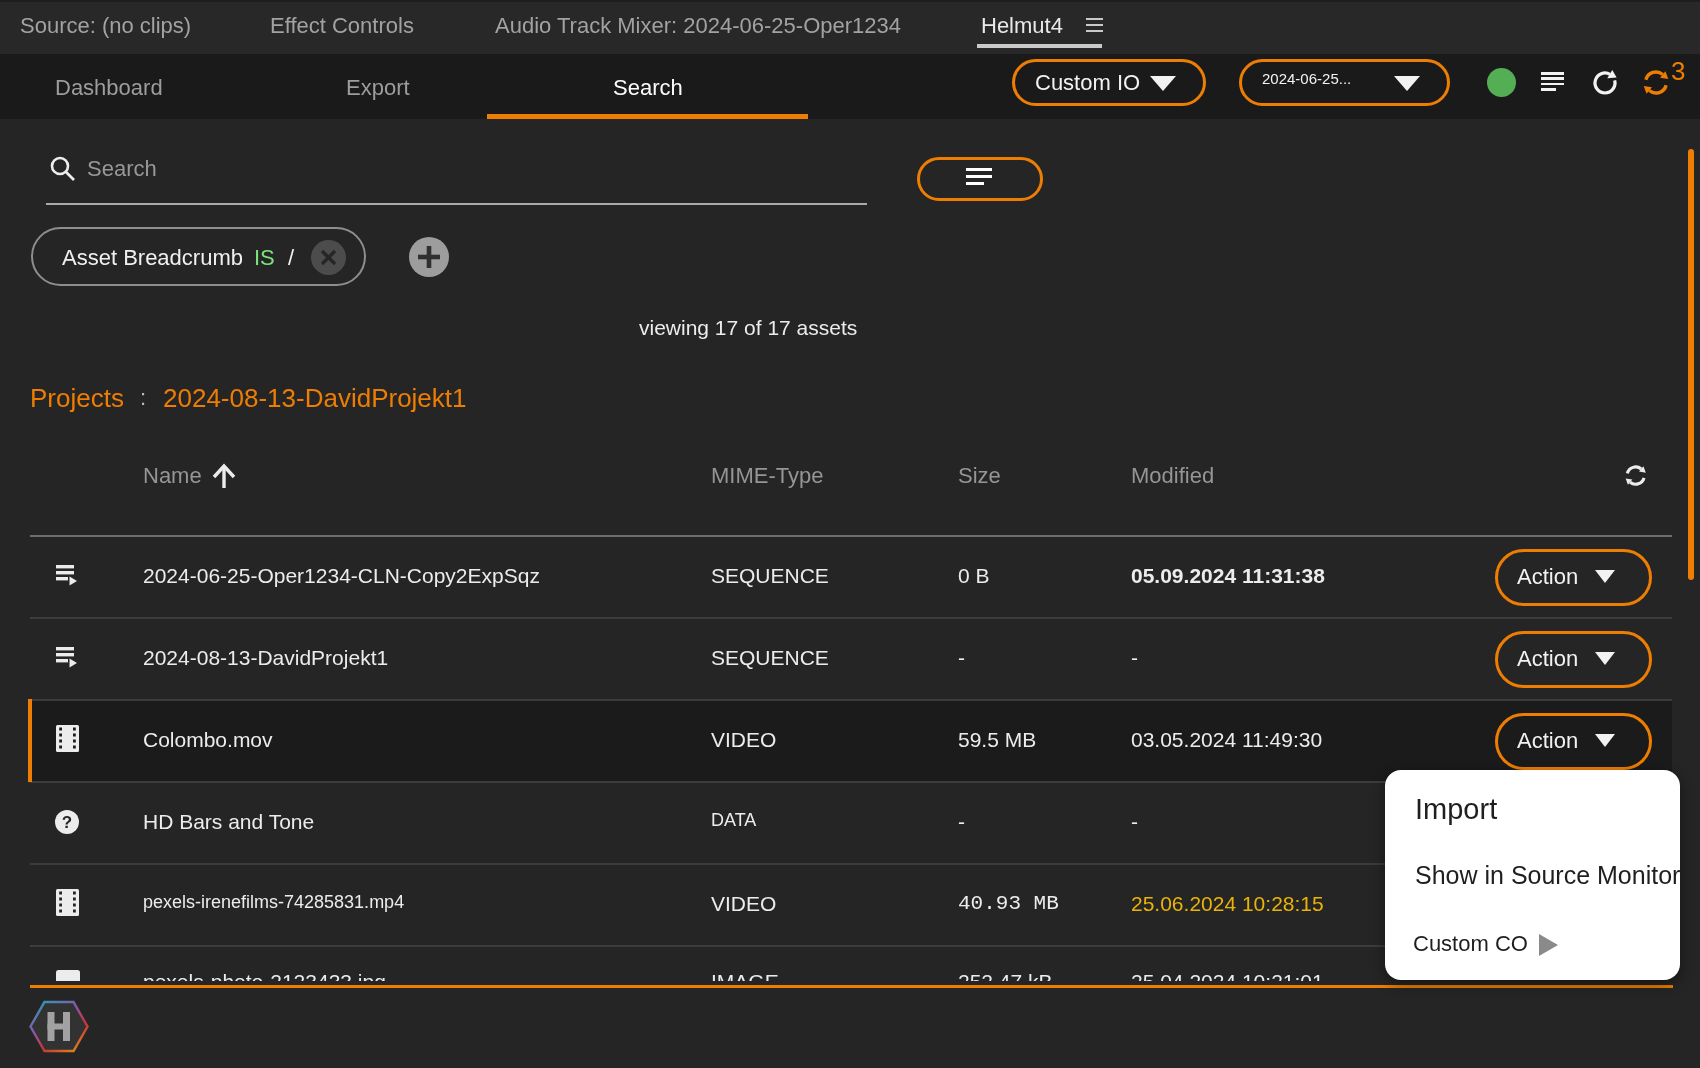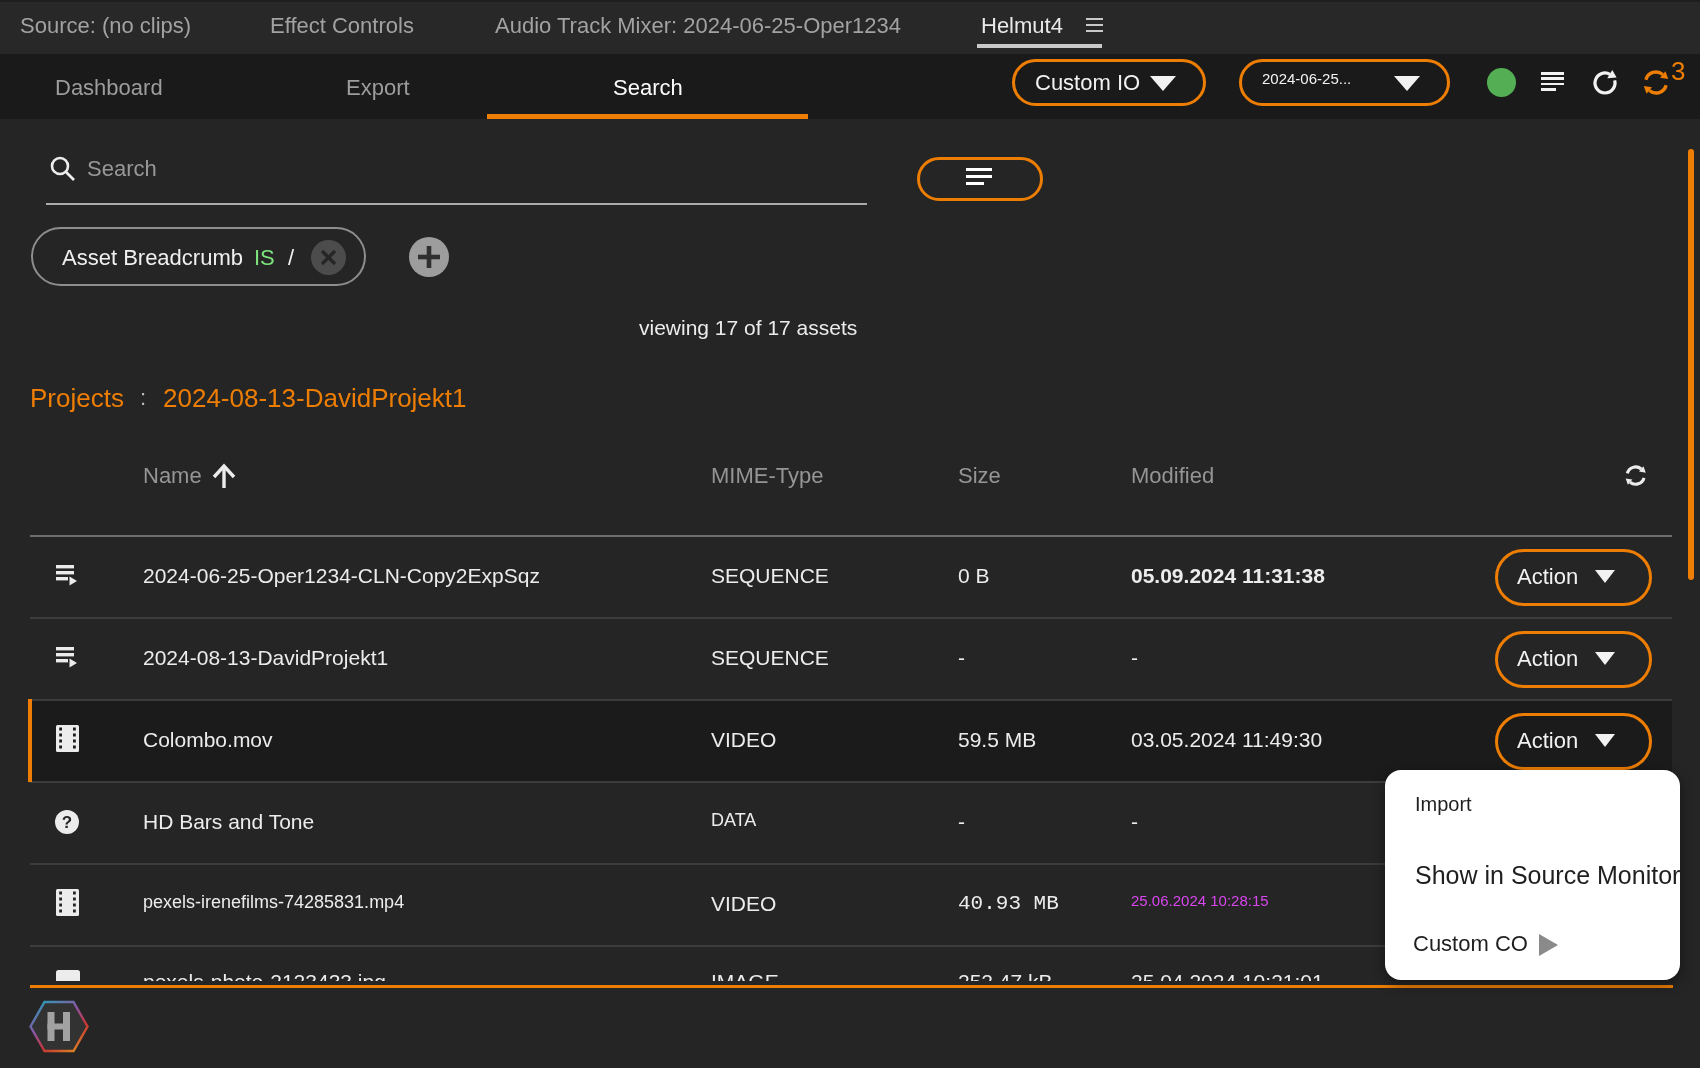--- a/index.html
+++ b/index.html
@@ -172,21 +172,21 @@
     <rect x="3.2" y="14.5" width="2.8" height="3" fill="#242424"></rect>
     <rect x="3.2" y="20.5" width="2.8" height="3" fill="#242424"></rect>
     <rect x="17" y="2.5" width="2.8" height="3" fill="#242424"></rect>
     <rect x="17" y="8.5" width="2.8" height="3" fill="#242424"></rect>
     <rect x="17" y="14.5" width="2.8" height="3" fill="#242424"></rect>
     <rect x="17" y="20.5" width="2.8" height="3" fill="#242424"></rect>
   </svg>
   <div class="abs txt" style="left:143px;top:892px;font-size:18px;color:#ececec;">pexels-irenefilms-74285831.mp4</div>
   <div class="abs txt" style="left:711px;top:892px;font-size:21px;color:#ececec;">VIDEO</div>
   <div class="abs txt" style="left:958px;top:892px;font-size:21px;color:#ececec;font-family:Liberation Mono, monospace;">40.93 MB</div>
-  <div class="abs txt" style="left:1131px;top:892px;font-size:15px;color:#d946ef;">25.06.2024 10:28:15</div>
+  <div class="abs txt" style="left:1131px;top:892px;font-size:21px;color:#eab308;">25.06.2024 10:28:15</div>
 
   <div class="abs" style="left:0;top:945px;width:1700px;height:36px;overflow:hidden;">
     <svg class="abs" style="left:56px;top:25px;" width="24" height="26" viewBox="0 0 24 26">
       <rect x="0" y="0" width="24" height="26" rx="2.5" fill="#ececec"></rect>
     </svg>
     <div class="abs txt" style="left:143px;top:25px;font-size:21px;color:#ececec;">pexels-photo-2123433.jpg</div>
     <div class="abs txt" style="left:711px;top:25px;font-size:21px;color:#ececec;">IMAGE</div>
     <div class="abs txt" style="left:958px;top:25px;font-size:21px;color:#ececec;">252.47 kB</div>
     <div class="abs txt" style="left:1131px;top:25px;font-size:21px;color:#ececec;">25.04.2024 10:21:01</div>
   </div>
@@ -216,18 +216,18 @@
     </defs>
     <polygon points="1.5,26.5 15.5,2 44.5,2 58.5,26.5 44.5,51 15.5,51" fill="#323232" stroke="url(#hexg)" stroke-width="2.4"></polygon>
     <rect x="18.5" y="12" width="7" height="29" fill="#a2a2a2"></rect>
     <rect x="34" y="12" width="7" height="29" fill="#a2a2a2"></rect>
     <rect x="18.5" y="23.5" width="22.5" height="6" fill="#a2a2a2"></rect>
   </svg>
 
   <div class="abs" style="left:1688px;top:149px;width:6px;height:431px;border-radius:3px;background:#ee7e03;"></div>
 
   <div class="abs" style="left:1385px;top:770px;width:295px;height:210px;background:#ffffff;border-radius:16px;box-shadow:0 4px 14px rgba(0,0,0,0.45);"></div>
-  <div class="abs txt" style="left:1415px;top:793px;font-size:20px;color:#1f1f1f;">Import</div>
+  <div class="abs txt" style="left:1415px;top:793px;font-size:29px;color:#1f1f1f;">Import</div>
   <div class="abs txt" style="left:1415px;top:861px;font-size:25px;color:#1f1f1f;">Show in Source Monitor</div>
   <div class="abs txt" style="left:1413px;top:931px;font-size:22px;color:#1f1f1f;">Custom CO</div>
   <div class="abs" style="left:1539px;top:934px;width:0;height:0;border-top:11px solid transparent;border-bottom:11px solid transparent;border-left:19px solid #8a8a8a;"></div>
 
 </div>
 
 </body></html>

